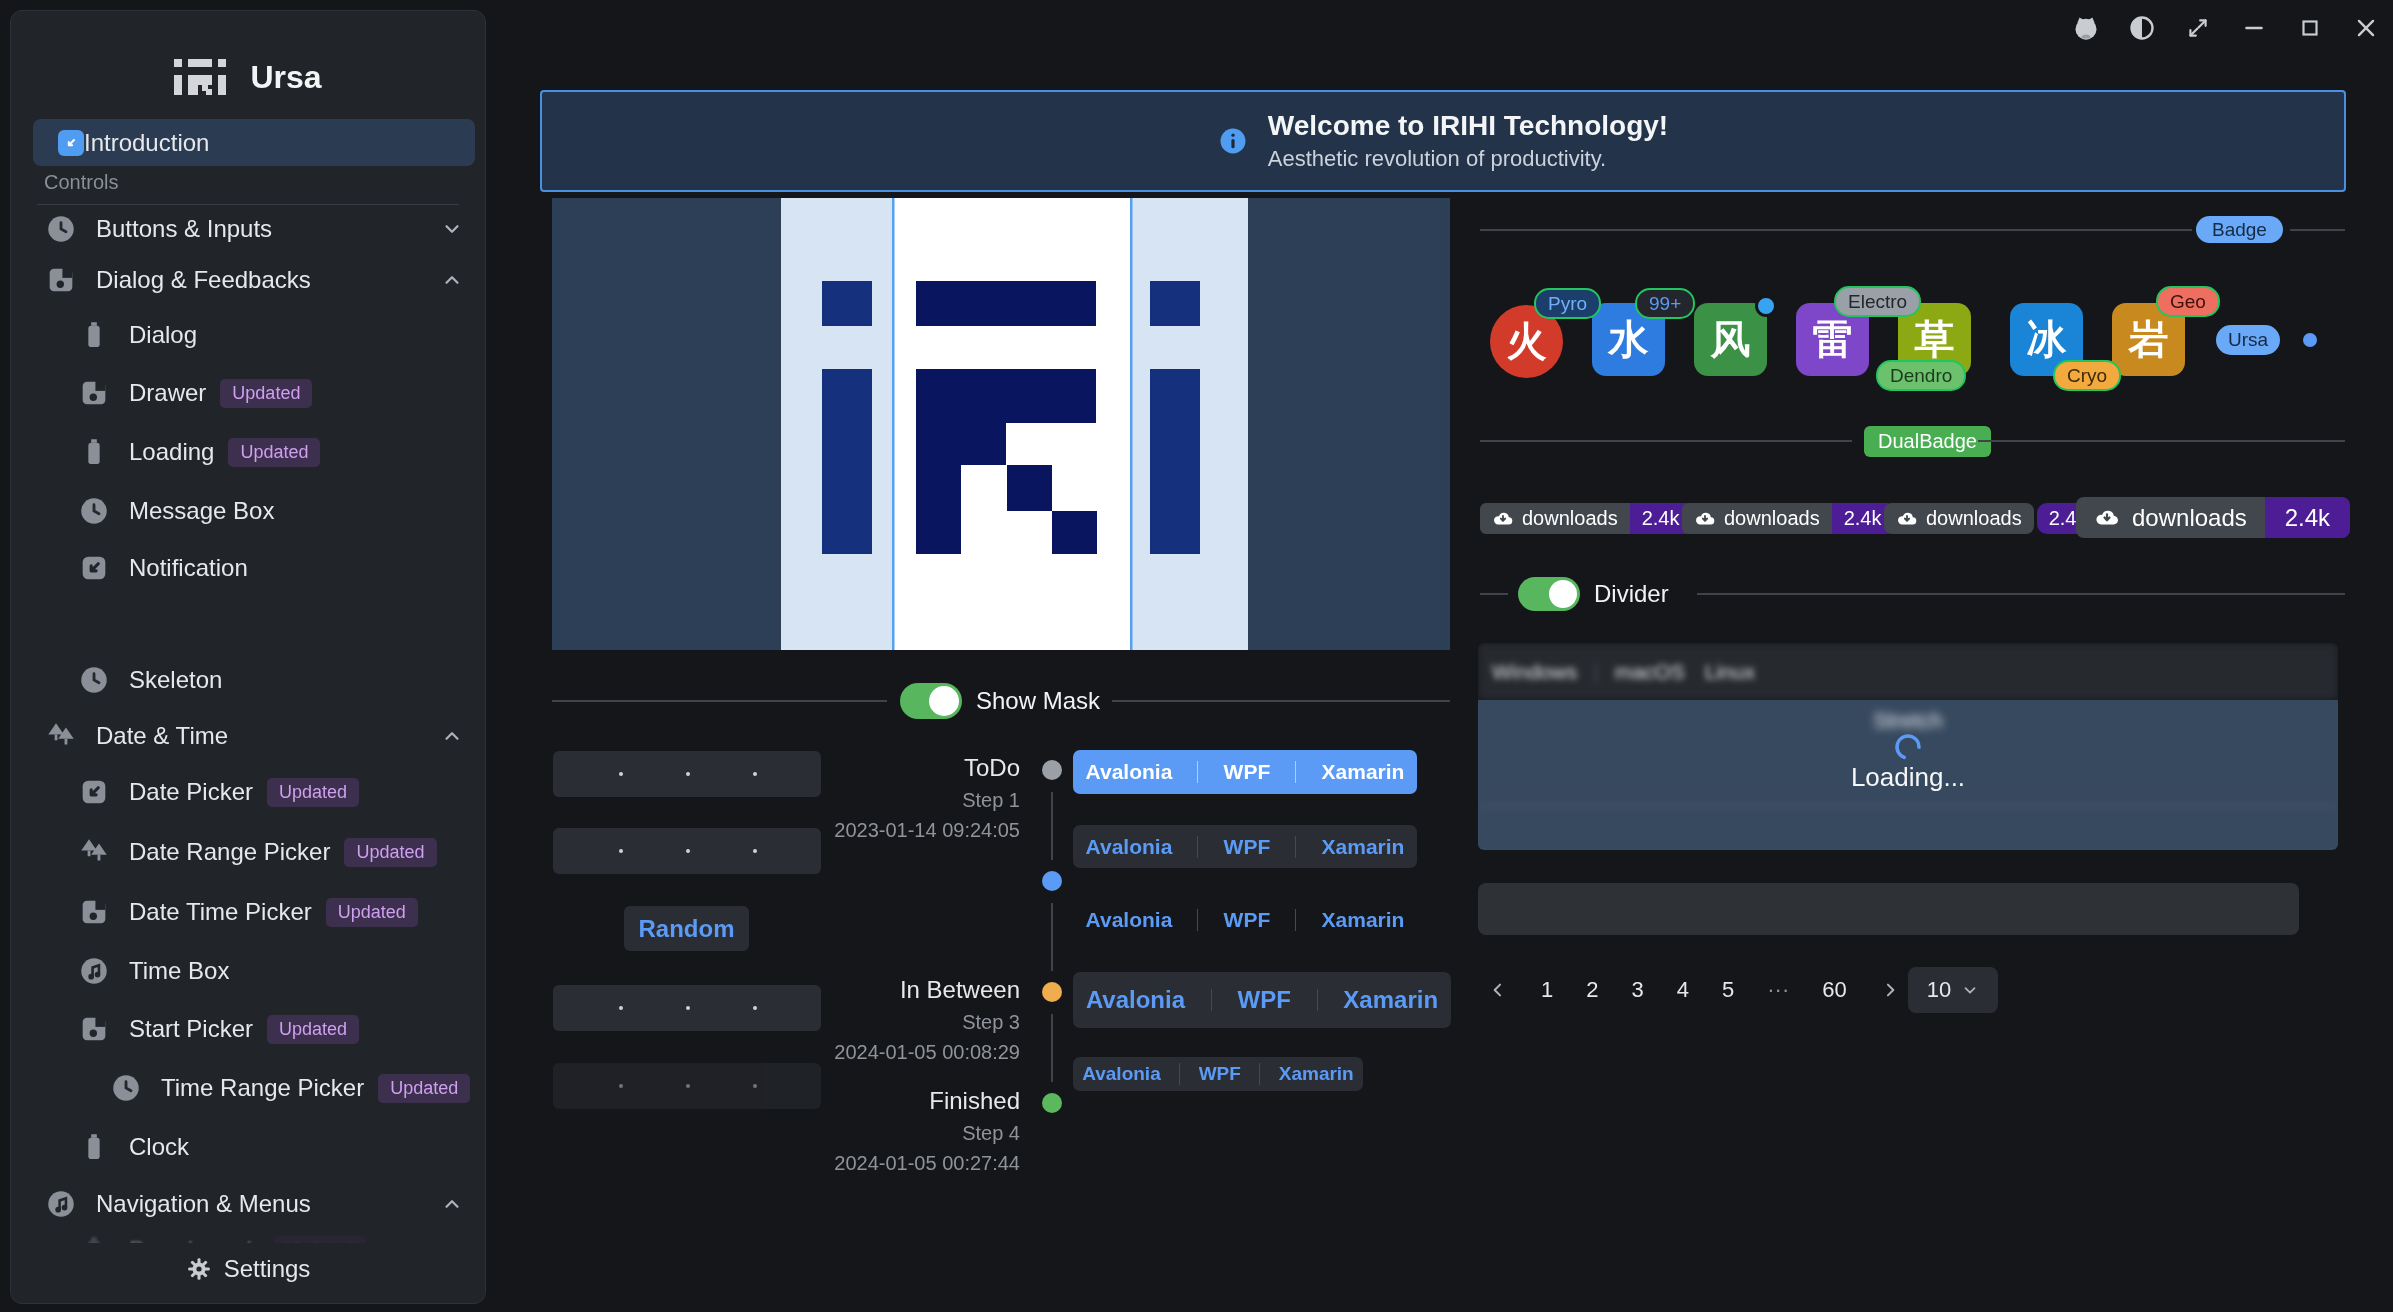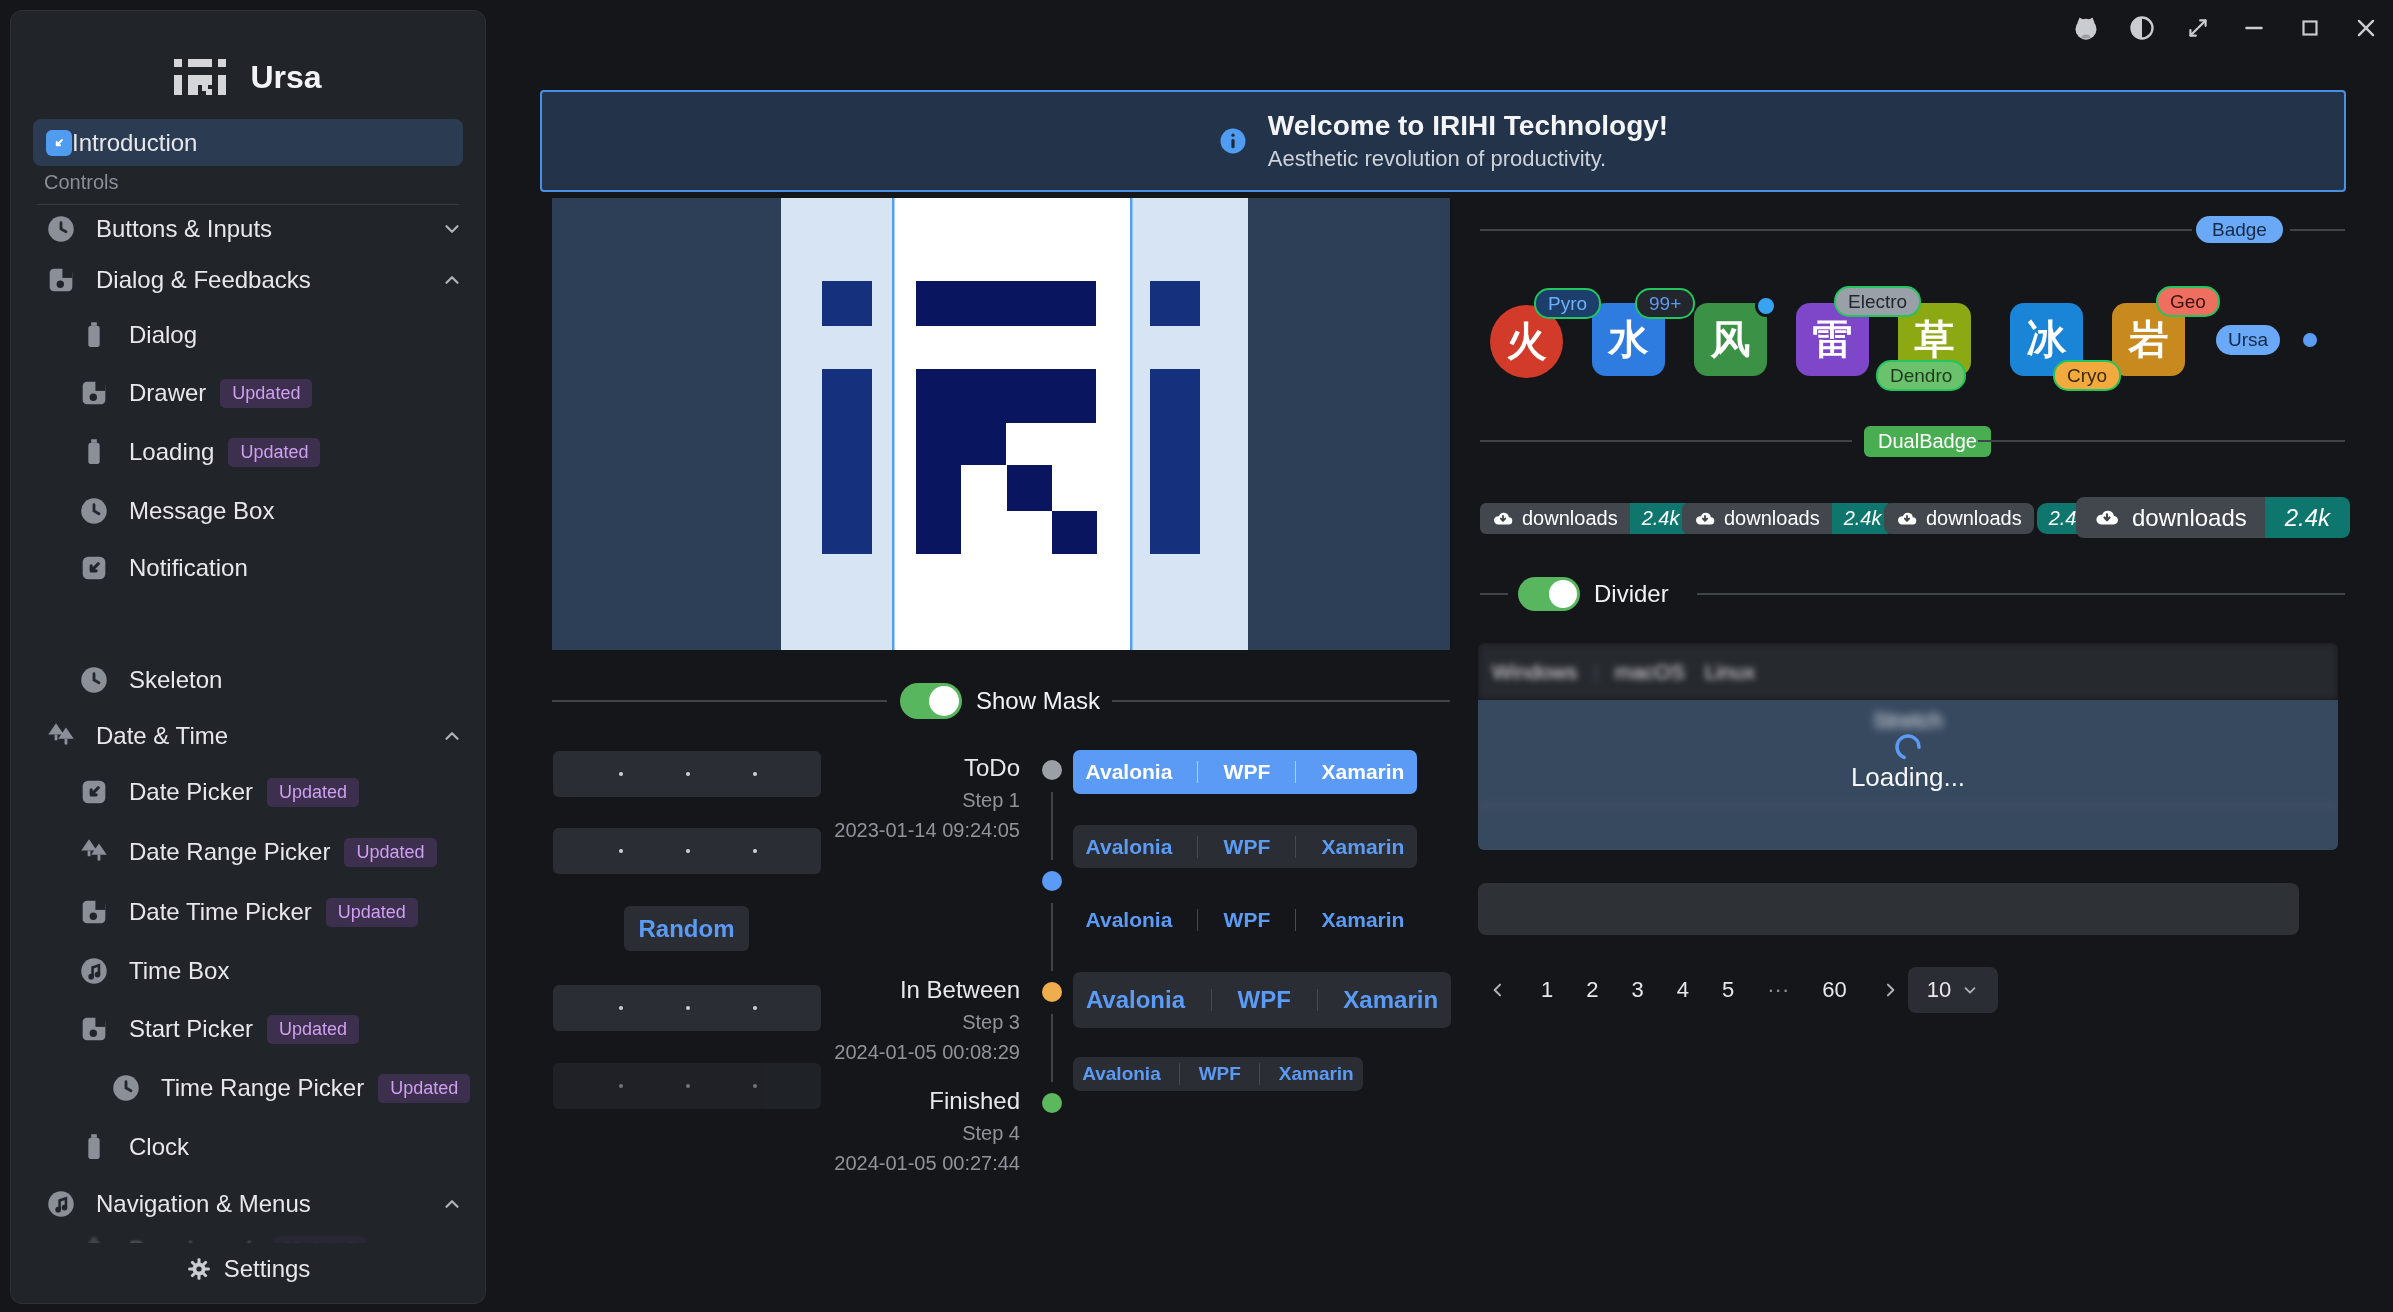--- a/index.html
+++ b/index.html
@@ -12,21 +12,21 @@
   #sidebar{position:absolute;left:10px;top:10px;width:474px;height:1292px;background:#212429;
            border:1px solid #2e3137;border-radius:12px;overflow:hidden;}
   .srow{position:absolute;left:0;width:100%;height:50px;display:flex;align-items:center;font-size:24px;color:#e6e8eb;}
   .srow .sicon{width:34px;height:34px;flex:0 0 34px;display:flex;align-items:center;justify-content:center;}
   .srow.section .sicon{margin-left:33px;}
   .srow.child .sicon{margin-left:66px;}
   .srow .slabel{margin-left:18px;white-space:nowrap;}
   .chev{position:absolute;right:22px;top:50%;transform:translateY(-50%);}
   .updated{margin-left:14px;background:#3d2f4e;color:#cf9ff0;font-size:18px;padding:4px 12px;border-radius:5px;}
   #intro-row{position:absolute;left:22px;top:108px;width:430px;height:47px;background:#2b3c52;border-radius:8px;
-             display:flex;align-items:center;font-size:24px;}
+             display:flex;align-items:center;font-size:24px;padding-left:12px;}
   #intro-row .tile{width:26px;height:26px;border-radius:6px;background:#4f9cf0;margin-left:13px;
                    display:flex;align-items:center;justify-content:center;}
   #controls-label{position:absolute;left:33px;top:160px;font-size:20px;color:#8a8f98;}
   #controls-divider{position:absolute;left:26px;right:26px;top:193px;height:1px;background:#3a3d43;}
   #settings-row{position:absolute;left:0;bottom:8px;width:100%;height:52px;background:#212429;
                 display:flex;align-items:center;justify-content:center;font-size:24px;gap:12px;}
   .faded{opacity:.32;filter:blur(1px);}
 
   
   #winctrl{position:absolute;right:12px;top:6px;height:44px;display:flex;align-items:center;gap:26px;}
@@ -82,21 +82,21 @@
   .pill.geo{background:#ee6f5f;color:#3d120c;}
   .pill.ursa{background:#6aa9f7;color:#142a47;border:none;height:30px;}
   .hpill{position:absolute;background:#6aa9f7;color:#142a47;font-size:19px;border-radius:14px;
          height:27px;display:flex;align-items:center;padding:0 16px;}
   .gpill{position:absolute;background:#49ae52;color:#fff;font-size:20px;border-radius:6px;
          height:31px;display:flex;align-items:center;padding:0 14px;}
 
   
   .dlb{position:absolute;display:flex;height:31px;font-size:20px;color:#fff;}
   .dlb .l{background:#42474e;display:flex;align-items:center;gap:8px;padding:0 12px;border-radius:6px 0 0 6px;}
-  .dlb .r{background:#0f766e;display:flex;align-items:center;padding:0 12px;border-radius:0 6px 6px 0;font-style:italic;}
+  .dlb .r{background:#4c1d95;display:flex;align-items:center;padding:0 12px;border-radius:0 6px 6px 0;}
 
   
   #loading-card{position:absolute;left:1478px;top:643px;width:860px;height:207px;border-radius:6px;overflow:hidden;}
   #tabstrip{height:57px;background:#26292e;display:flex;align-items:center;font-size:21px;color:#e3e5e8;}
   #tabcontent{position:relative;height:150px;background:#37495f;}
   .blur{filter:blur(4px);}
   .blur2{filter:blur(3px);}
 
   
   #pagination{position:absolute;left:1488px;top:965px;height:50px;display:flex;align-items:center;gap:33px;

